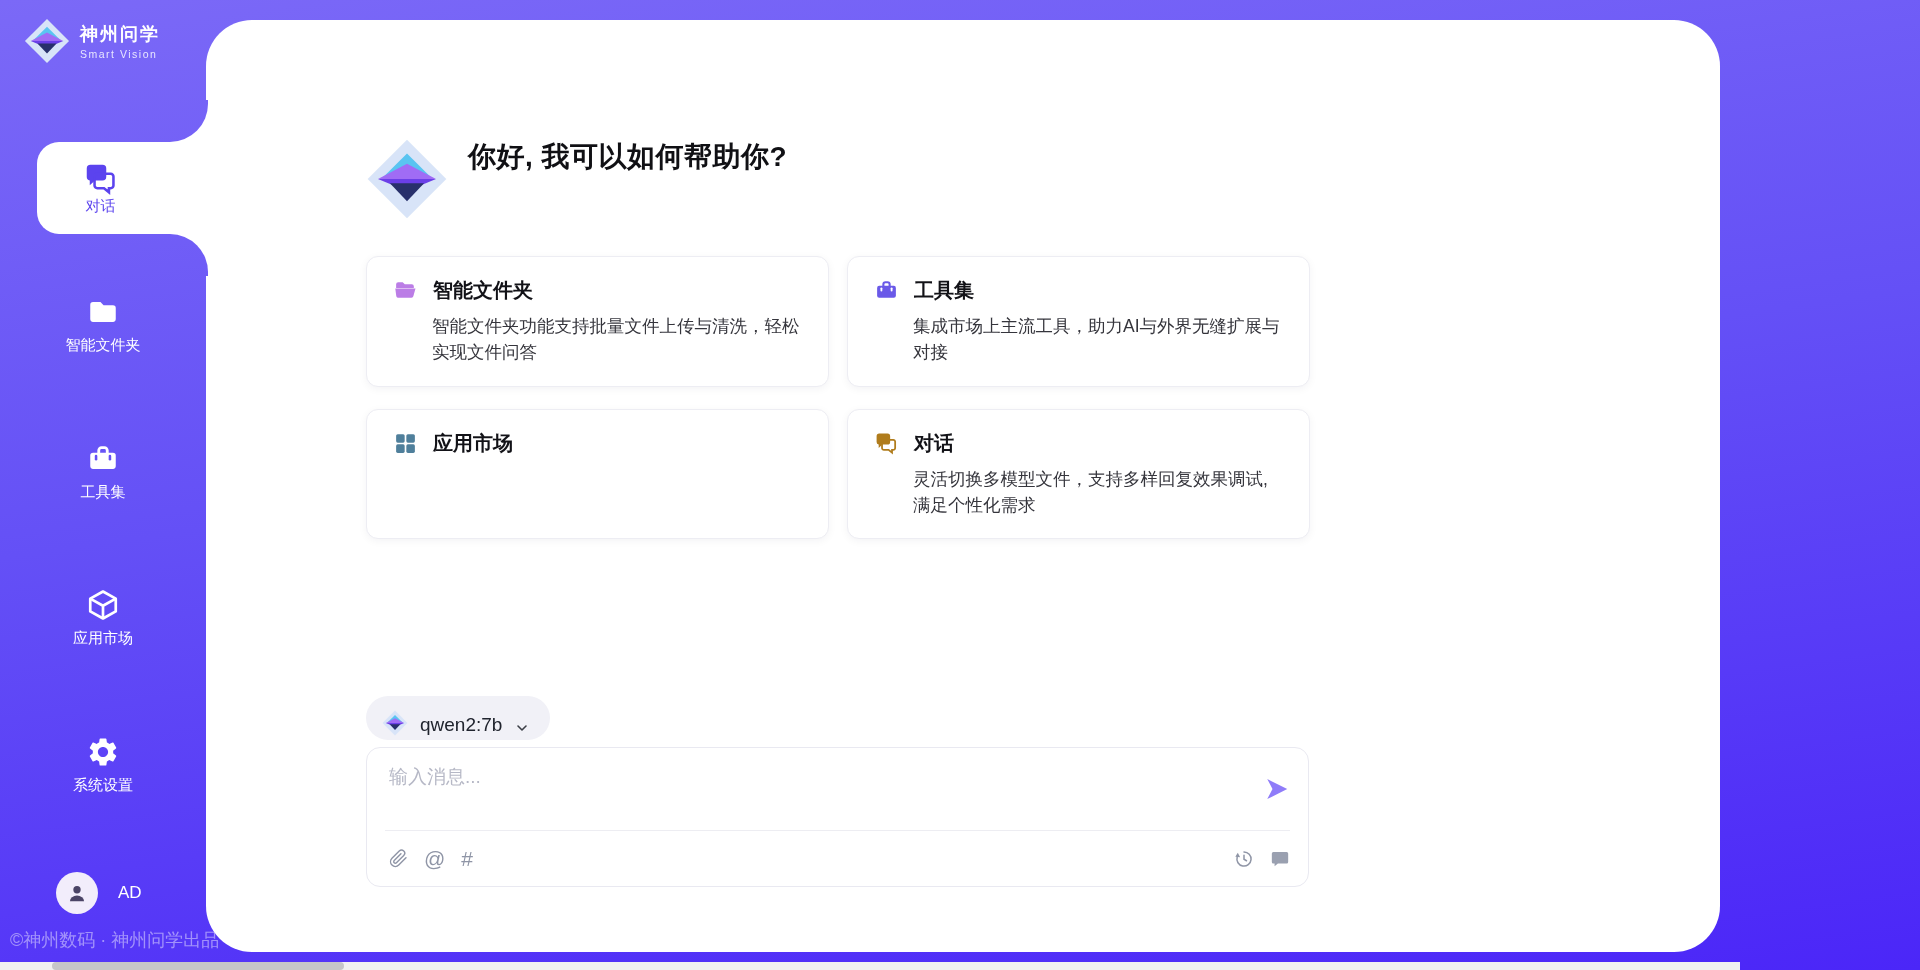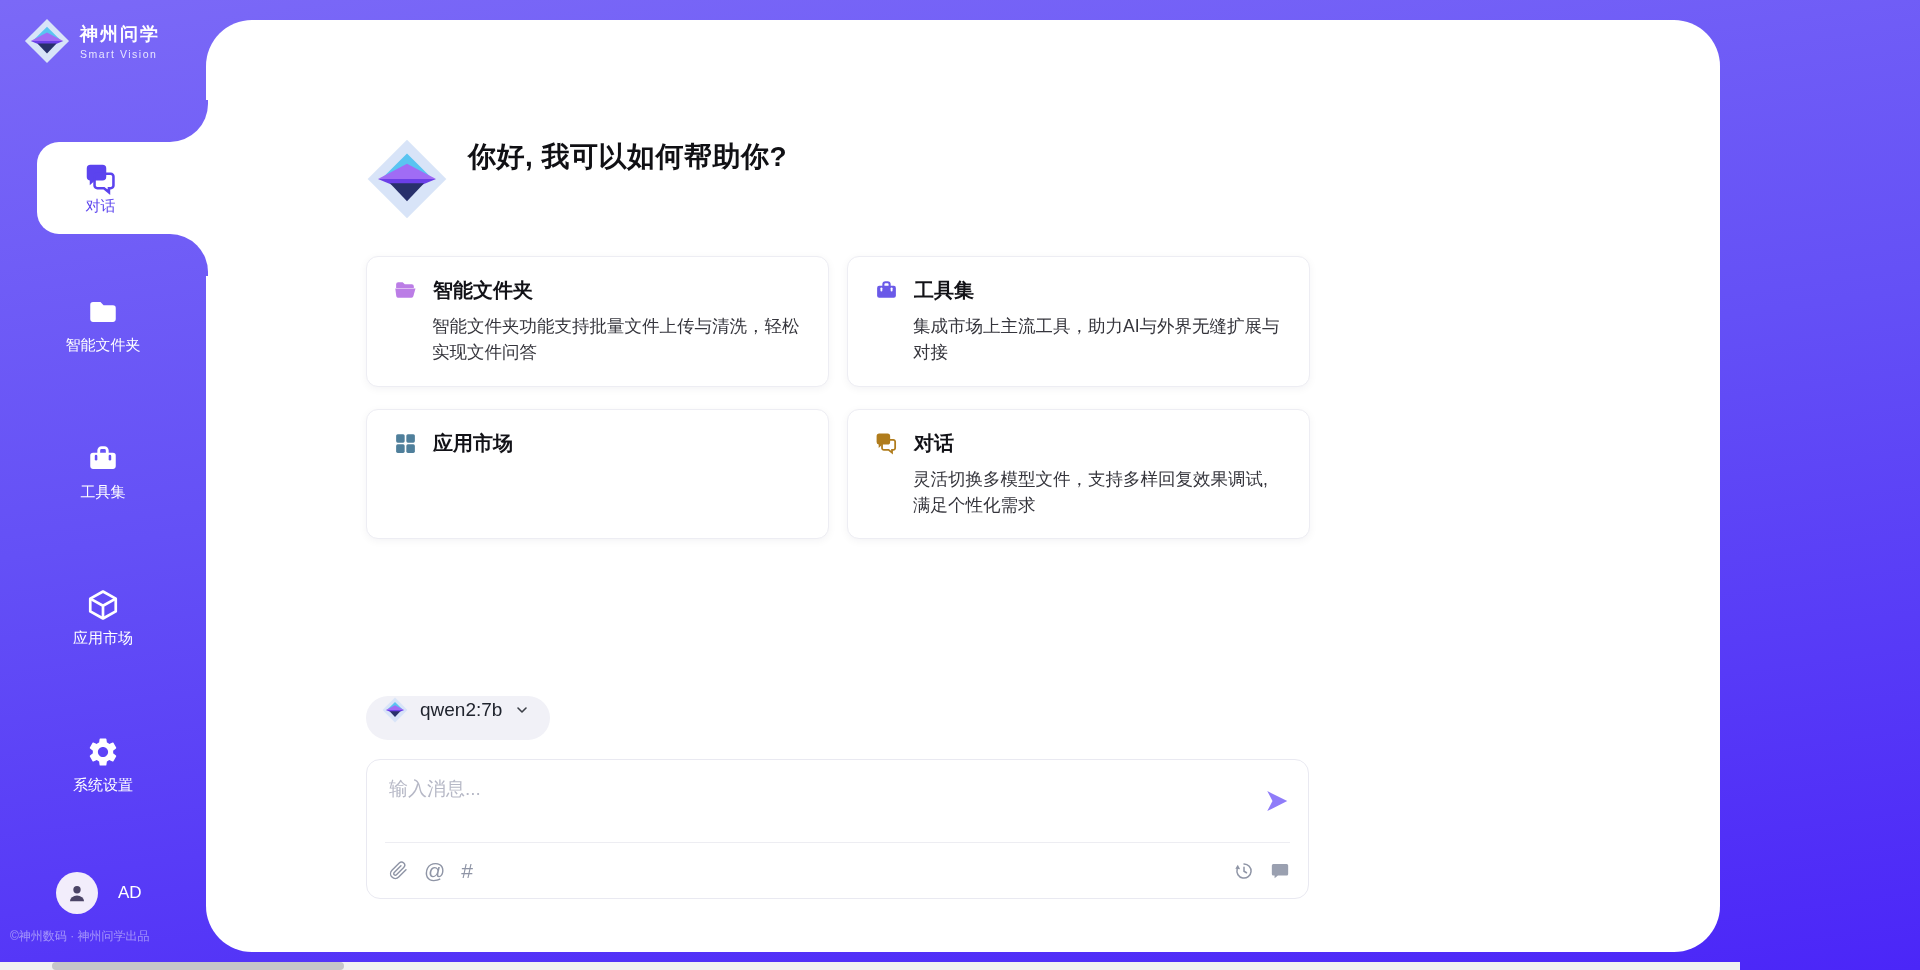--- a/index.html
+++ b/index.html
@@ -39,42 +39,42 @@
   .tab-active .nav-label { color:#5b43ee; }
   .nav-smart  { top:295px; }
   .nav-tools  { top:442px; }
   .nav-market { top:588px; }
   .nav-settings { top:735px; }
   .user-row { position:absolute; left:56px; top:872px; display:flex; align-items:center; gap:20px; z-index:3; cursor:pointer; }
   .avatar { width:42px; height:42px; border-radius:50%; background:#f2edfb;
             display:flex; align-items:center; justify-content:center; }
   .user-name { color:#fff; font-size:17px;text-align:right; }
   .side-footer { position:absolute; left:10px; top:928px; color:rgba(255,255,255,.45);
-                 font-size:12px; z-index:3; }
+                 font-size:18px; z-index:3; }
 
   
   .content { position:absolute; left:366px; top:0; width:945px; height:100%; }
   .greeting { position:absolute; left:0; top:138px; display:flex; align-items:flex-start; gap:20px; }
   .greeting-title { font-size:28px; font-weight:bold; color:#101014; letter-spacing:.5px; }
 
   .cards { position:absolute; left:0; top:256px; display:grid;
            grid-template-columns:463px 463px; gap:22px 18px; }
   .card { background:#fff; border:1px solid #ededf3; border-radius:12px;
           box-shadow:0 2px 8px rgba(25,25,60,.05); padding:20px 26px; cursor:pointer; }
   .card-head { display:flex; align-items:center; gap:15px; }
   .card-title { font-size:20px; font-weight:bold; color:#121217; }
   .card-desc { margin:9px 0 0 39px; font-size:17.5px; color:#35353c; line-height:1.5; }
 
-  .model-pill { position:absolute; left:0; top:696px; display:inline-flex; align-items:center;
-                gap:12px; height:44px; padding:0 20px 16px 16px; background:#f1f1f7;
+  .model-pill { position:absolute; left:0; top:696px; display:inline-flex; align-items:flex-end;
+                gap:12px; height:44px; padding:0 20px 4px 16px; background:#f1f1f7;
                 border-radius:22px; cursor:pointer; }
   .model-name { font-size:19px; color:#20242e; }
 
   .composer { position:absolute; left:0; top:747px; width:943px; height:140px;
-              background:#fff; border:1.5px solid #e9e9f1; border-radius:14px;margin-top:12px; }
+              background:#fff; border:1.5px solid #e9e9f1; border-radius:14px; }
   .composer textarea { position:absolute; left:22px; top:16px; width:840px; height:58px;
               border:none; outline:none; resize:none; font-size:19px;
               font-family:"Liberation Sans","DejaVu Sans",sans-serif; color:#333; }
   .composer textarea::placeholder { color:#b6b8c6; }
   .send-btn { position:absolute; right:16px; top:26px; width:32px; height:32px;
               background:none; border:none; cursor:pointer; }
   .composer-divider { position:absolute; left:18px; right:18px; top:82px; height:1px; background:#ededf2; }
   .composer-toolbar { position:absolute; left:22px; right:18px; top:83px; bottom:0;
               display:flex; align-items:center; justify-content:space-between; }
   .tool-group { display:flex; align-items:center; gap:16px; }

